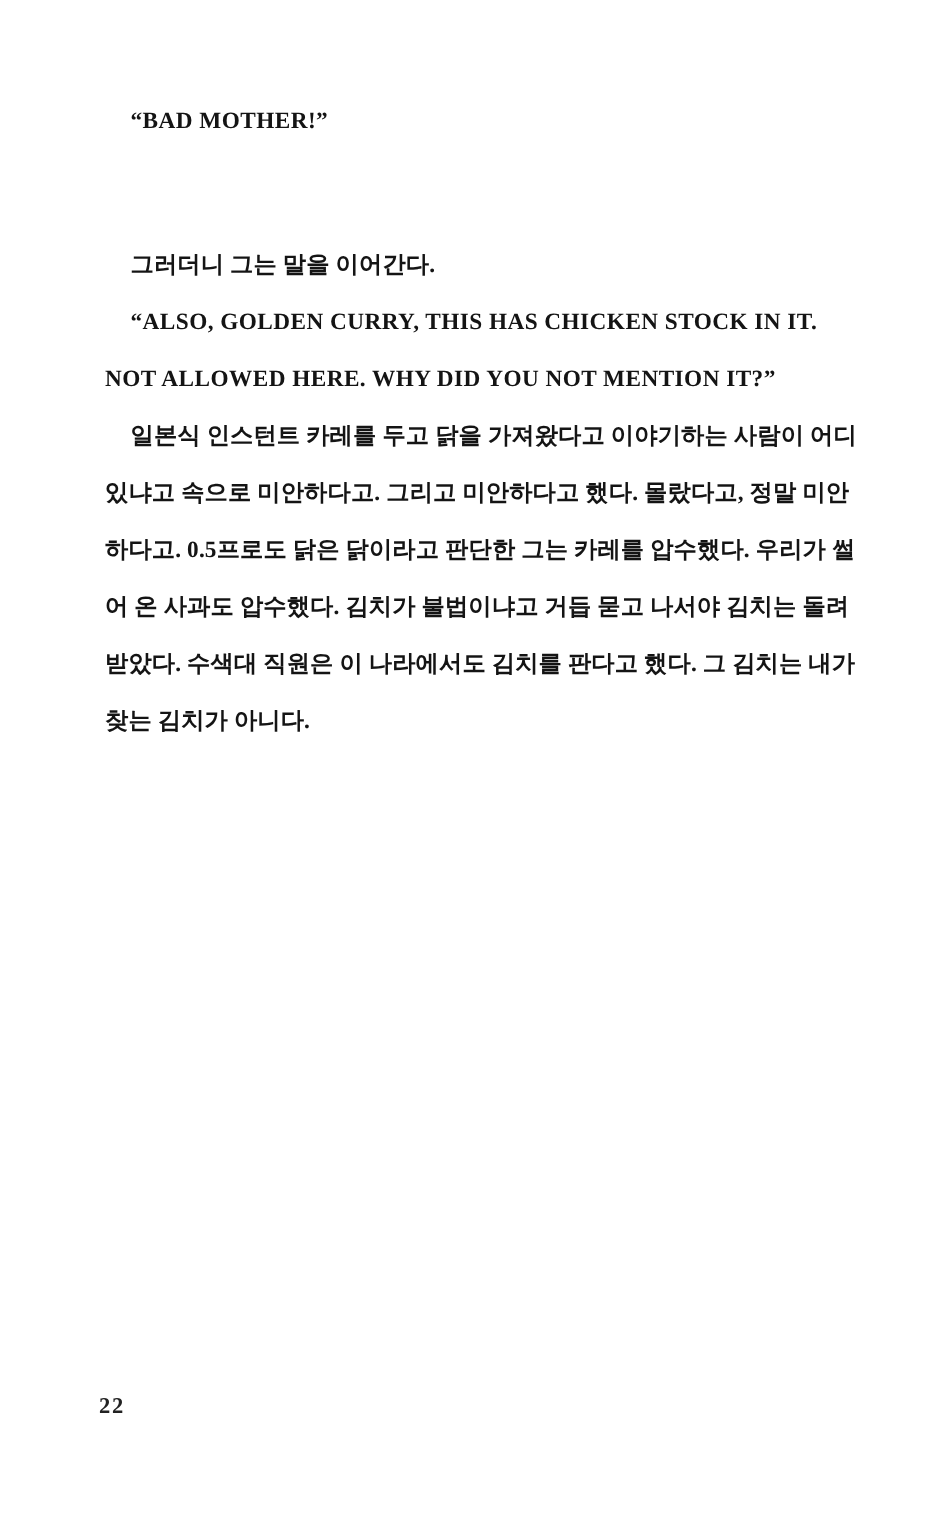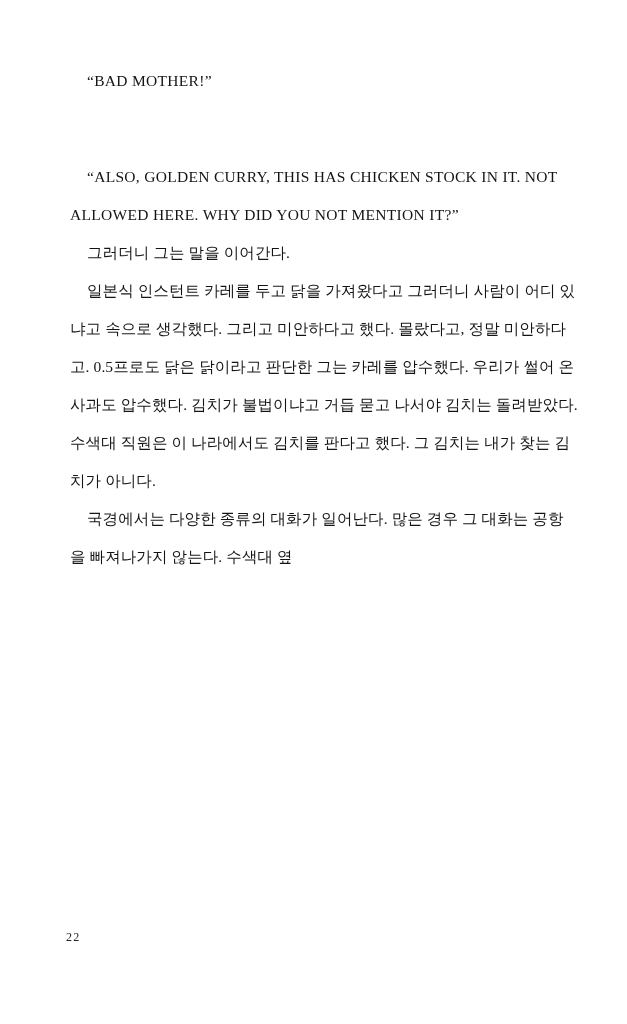--- a/index.html
+++ b/index.html
@@ -16,20 +16,21 @@
     overflow: hidden;
   }
   .page {
     position: absolute;
     left: 0;
     top: 0;
     width: 627px;
     height: 1024px;
     box-sizing: border-box;
     padding: 62px 49px 0 70px;
+    font-weight: bold;
   }
   .body-text {
     font-size: 15.5px;
     line-height: 38px;
     letter-spacing: 0.1px;
     color: #141414;
   }
   p {
     margin: 0;
   }
@@ -43,46 +44,45 @@
   .gap-sm { height: 10px; }
   .gap-md { height: 48px; }
   .small-note {
     font-size: 14.5px;
     line-height: 38px;
   }
   .page-number {
     position: absolute;
     left: 66px;
     top: 930px;
-    font-size: 12px;
+    font-size: 15px;
     letter-spacing: 1.2px;
     color: #222222;
     font-family: "Liberation Serif", "DejaVu Serif", serif;
   }
 </style>
 </head>
 <body>
 
 <div class="page">
 
   <div class="body-text">
 
     <p class="indent latin">“BAD MOTHER!”</p>
 
     <div class="gap-sm"></div>
 
 
     <div class="gap-md"></div>
 
+    <p class="indent">그러더니 그는 말을 이어간다.</p>
+
     <p class="indent latin">“ALSO, GOLDEN CURRY, THIS HAS CHICKEN STOCK IN IT. NOT ALLOWED HERE. WHY DID YOU NOT MENTION IT?”</p>
 
-    <p class="indent">그러더니 그는 말을 이어간다.</p>
 
+    <p class="indent">일본식 인스턴트 카레를 두고 닭을 가져왔다고 이야기하는 사람이 어디 있냐고 속으로 미안하다고. 그리고 미안하다고 했다. 몰랐다고, 정말 미안하다고. 0.5프로도 닭은 닭이라고 판단한 그는 카레를 압수했다. 우리가 썰어 온 사과도 압수했다. 김치가 불법이냐고 거듭 묻고 나서야 김치는 돌려받았다. 수색대 직원은 이 나라에서도 김치를 판다고 했다. 그 김치는 내가 찾는 김치가 아니다.</p>
 
-    <p class="indent">일본식 인스턴트 카레를 두고 닭을 가져왔다고 그러더니 사람이 어디 있냐고 속으로 생각했다. 그리고 미안하다고 했다. 몰랐다고, 정말 미안하다고. 0.5프로도 닭은 닭이라고 판단한 그는 카레를 압수했다. 우리가 썰어 온 사과도 압수했다. 김치가 불법이냐고 거듭 묻고 나서야 김치는 돌려받았다. 수색대 직원은 이 나라에서도 김치를 판다고 했다. 그 김치는 내가 찾는 김치가 아니다.</p>
-
-    <p class="indent">국경에서는 다양한 종류의 대화가 일어난다. 많은 경우 그 대화는 공항을 빠져나가지 않는다. 수색대 옆</p>
 
   </div>
 
   <div class="page-number">22</div>
 
 </div>
 
 </body></html>

